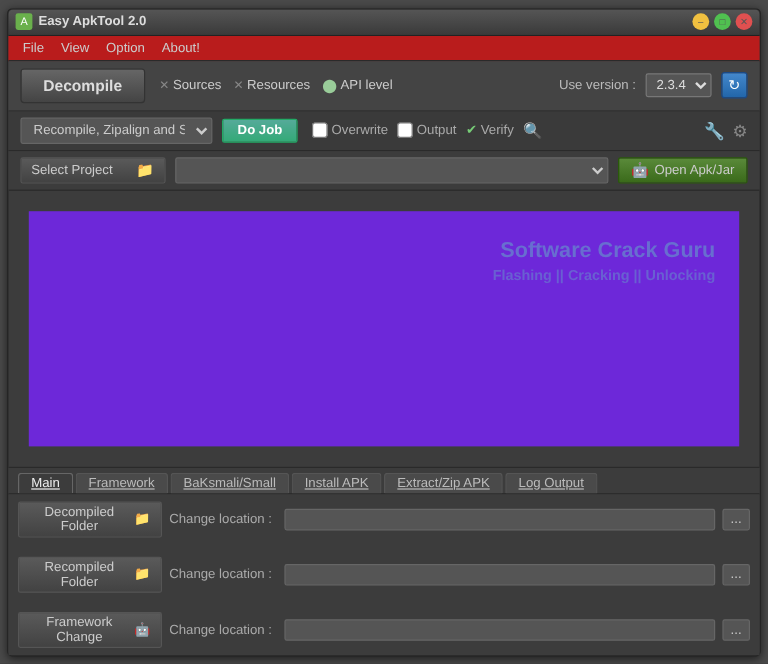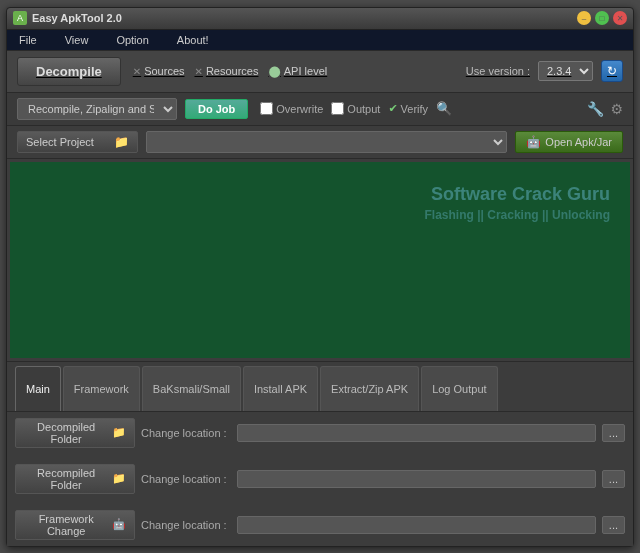--- a/index.html
+++ b/index.html
@@ -69,42 +69,41 @@
       display: flex;
       align-items: center;
       justify-content: center;
       color: #555;
     }
     .btn-min { background: #f0c040; }
     .btn-max { background: #50c050; }
     .btn-close { background: #e05050; }
 
     .menubar {
-      background: #0f172a;
+      background: #b91c1c;
       padding: 2px 6px;
       display: flex;
-      gap: 16px;
+      gap: 2px;
       border-bottom: 1px solid #2a2a2a;
     }
     .menu-item {
       color: #ccc;
       font-size: 11px;
       padding: 2px 6px;
       cursor: pointer;
       border-radius: 2px;
     }
 
     .toolbar {
       background: #444;
       padding: 6px 10px;
       display: flex;
       align-items: center;
       justify-content: space-between;
       border-bottom: 1px solid #2a2a2a;
-      text-decoration: underline;
     }
     .toolbar-left {
       display: flex;
       align-items: center;
       gap: 12px;
     }
     .decompile-btn {
       background: linear-gradient(to bottom, #666, #444);
       color: #ddd;
       border: 1px solid #333;
@@ -261,22 +260,22 @@
       align-items: center;
       gap: 4px;
     }
     .android-icon {
       color: #9dc85a;
       font-size: 12px;
     }
 
     .log-area {
       flex: 1;
-      background: #14532d;
-      margin: 3px;
+      background: #6d28d9;
+      margin: 17px;
       padding: 4px;
       overflow-y: auto;
       position: relative;
     }
     .log-area::-webkit-scrollbar { width: 12px; }
     .log-area::-webkit-scrollbar-track { background: #3a3a3a; }
     .log-area::-webkit-scrollbar-thumb { background: #666; border: 1px solid #555; }
 
     .tabs-bar {
       background: #3c3c3c;
@@ -284,24 +283,25 @@
       display: flex;
       gap: 2px;
       border-top: 1px solid #2a2a2a;
       border-bottom: 1px solid #2a2a2a;
     }
     .tab {
       background: #4a4a4a;
       color: #bbb;
       border: 1px solid #555;
       border-bottom: none;
-      padding: 16px 10px;
+      padding: 2px 10px;
       font-size: 11px;
       cursor: pointer;
       border-radius: 3px 3px 0 0;
+      text-decoration: underline;
     }
     .tab.active {
       background: #3c3c3c;
       color: #eee;
       border-color: #666;
     }
 
     .bottom-panel {
       background: #3c3c3c;
       padding: 6px 8px;

